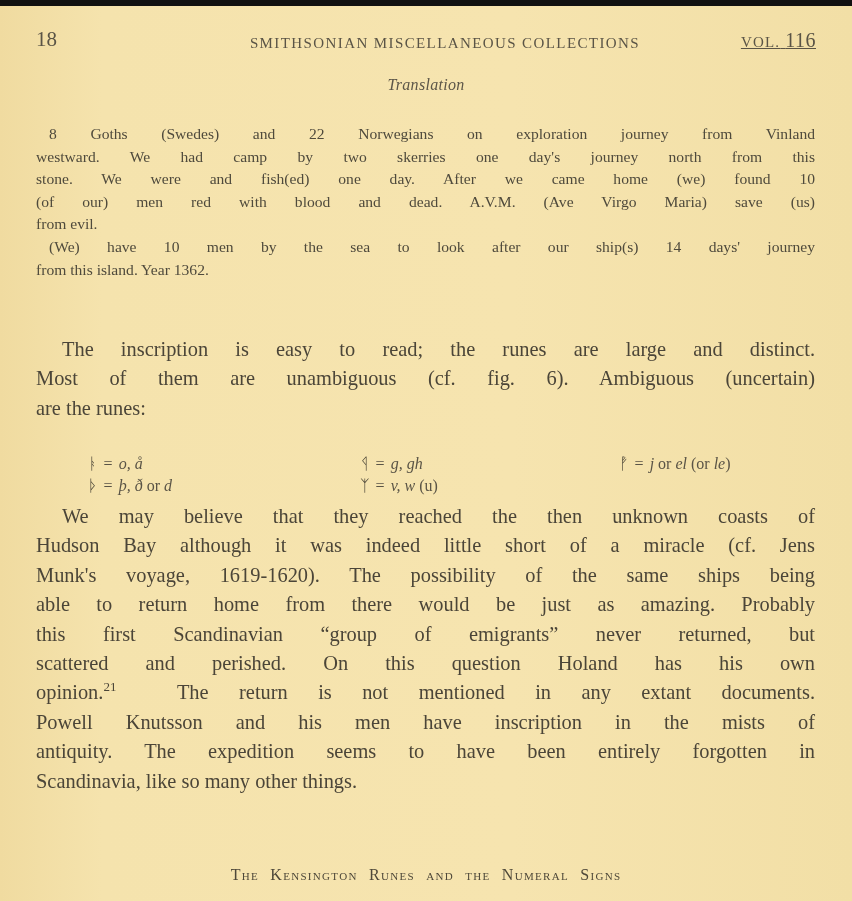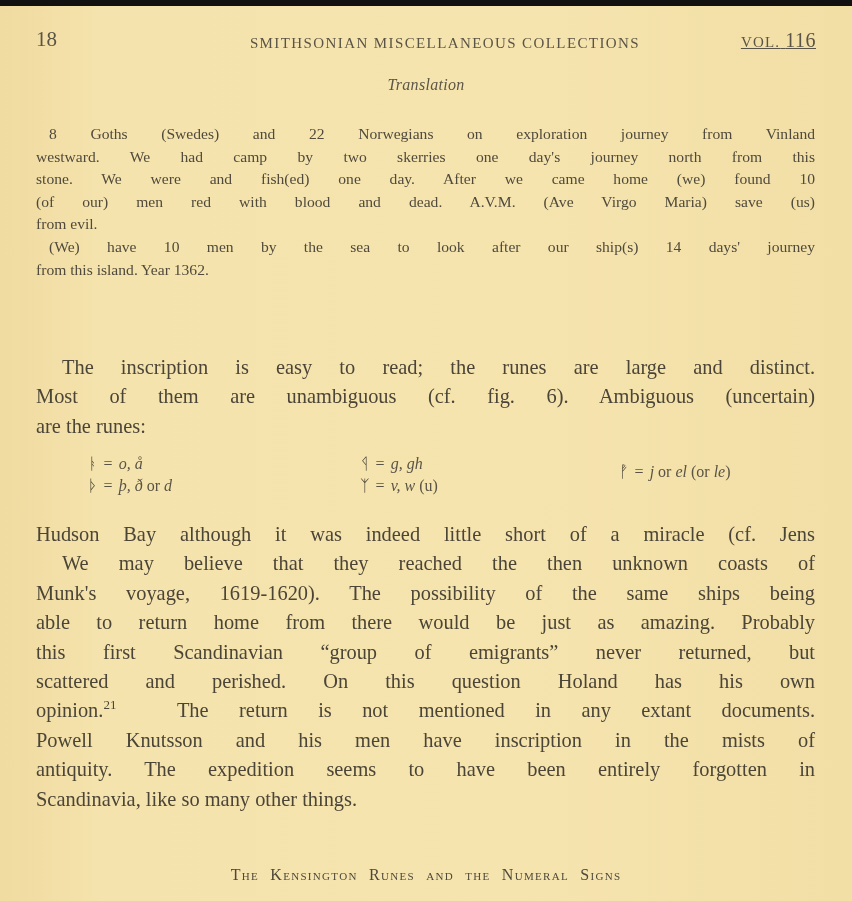--- a/index.html
+++ b/index.html
@@ -80,21 +80,20 @@
     .translation .line.last {
       text-align-last: left;
     }
     .body-text {
       position: absolute;
       left: 36px;
       width: 779px;
       font-size: 20.4px;
       line-height: 29.4px;
       color: #4b4538;
-      margin-top: 18px;
     }
     .body-text .line {
       display: block;
       text-align: justify;
       text-align-last: justify;
       white-space: nowrap;
     }
     .body-text .line.last {
       text-align-last: left;
     }
@@ -191,40 +190,40 @@
     <div class="rune-item" style="left:0;top:0">
       <span class="glyph">ᚭ</span>
       <span class="eq">=</span>
       <span class="val">o, å</span>
     </div>
     <div class="rune-item" style="left:272px;top:0">
       <span class="glyph">ᛩ</span>
       <span class="eq">=</span>
       <span class="val">g, gh</span>
     </div>
-    <div class="rune-item" style="left:531px;top:8px">
+    <div class="rune-item" style="left:531px;top:0">
       <span class="glyph">ᚡ</span>
       <span class="eq">=</span>
       <span class="val">j</span><span class="plain"> or </span><span class="val">el</span><span class="plain"> (or </span><span class="val">le</span><span class="plain">)</span>
     </div>
     <div class="rune-item" style="left:0;top:22px">
       <span class="glyph">ᚦ</span>
       <span class="eq">=</span>
       <span class="val">þ, ð</span><span class="plain"> or </span><span class="val">d</span>
     </div>
     <div class="rune-item" style="left:272px;top:22px">
       <span class="glyph">ᛉ</span>
       <span class="eq">=</span>
       <span class="val">v, w</span><span class="plain"> (u)</span>
     </div>
   </div>
 
   <div class="body-text" id="para-believe">
+    <span class="line indent">We may believe that they reached the then unknown coasts of</span>
     <span class="line">Hudson Bay although it was indeed little short of a miracle (cf. Jens</span>
-    <span class="line indent">We may believe that they reached the then unknown coasts of</span>
     <span class="line">Munk's voyage, 1619-1620). The possibility of the same ships being</span>
     <span class="line">able to return home from there would be just as amazing. Probably</span>
     <span class="line">this first Scandinavian “group of emigrants” never returned, but</span>
     <span class="line">scattered and perished. On this question Holand has his own</span>
     <span class="line"><span>opinion.</span><sup class="fn">21</sup>&nbsp; <span>The return is not mentioned in any extant documents.</span></span>
     <span class="line">Powell Knutsson and his men have inscription in the mists of</span>
     <span class="line">antiquity. The expedition seems to have been entirely forgotten in</span>
     <span class="line last">Scandinavia, like so many other things.</span>
   </div>
 

